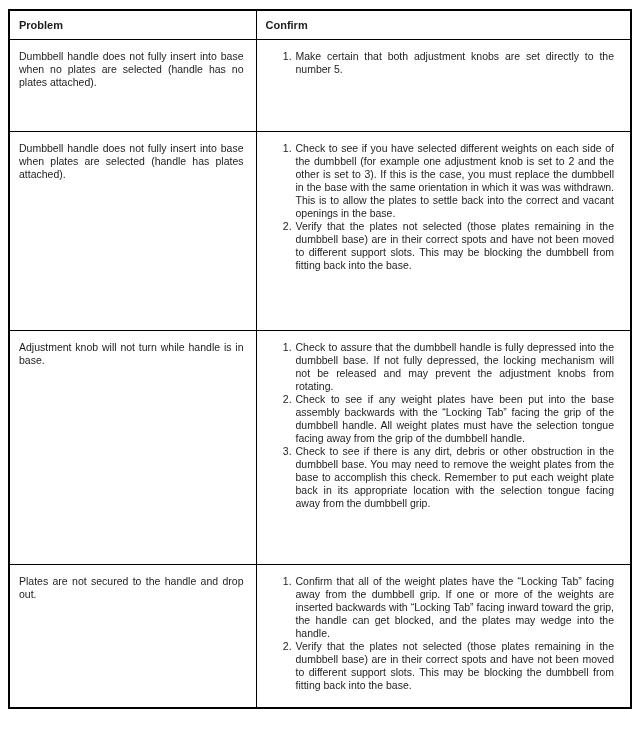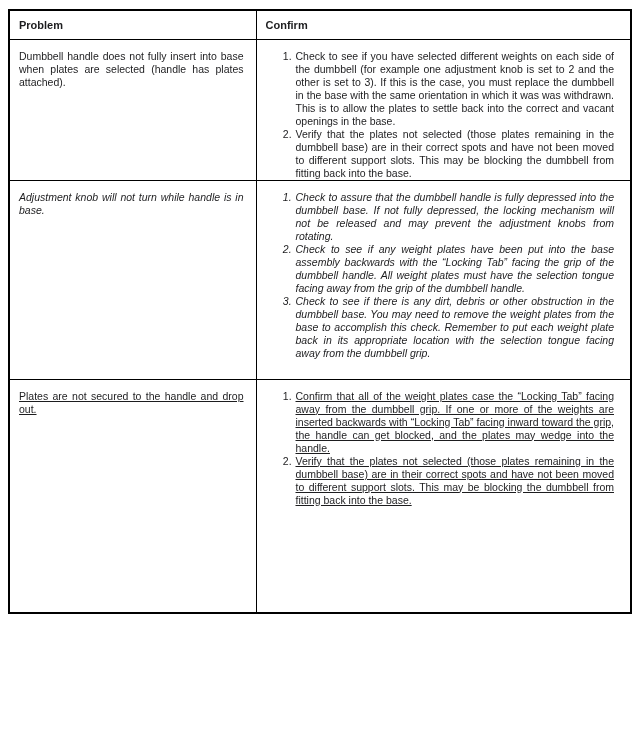--- a/index.html
+++ b/index.html
@@ -27,22 +27,22 @@
   }
   th, td {
     border: 1px solid var(--border, #000000);
     box-sizing: border-box;
   }
   col.col-problem  { width: 247px; }
   col.col-solution { width: 375px; }
 
   thead tr { height: 29px; }
   tbody tr:nth-child(1) { height: 92px; }
-  tbody tr:nth-child(2) { height: 199px; font-style: italic; }
-  tbody tr:nth-child(3) { height: 234px; text-decoration: underline; }
+  tbody tr:nth-child(2) { height: 199px; }
+  tbody tr:nth-child(3) { height: 234px; }
   tbody tr:nth-child(4) { height: 144px; }
 
   th {
     font-size: 11px;
     font-weight: bold;
     text-align: left;
     vertical-align: middle;
     padding: 0 0 0 9px;
   }
   td.problem-cell {
@@ -79,20 +79,30 @@
       <col class="col-problem">
       <col class="col-solution">
     </colgroup>
     <thead>
       <tr>
         <th>Problem</th>
         <th>Confirm</th>
       </tr>
     </thead>
     <tbody id="table-body">
+  <tr>
+    <td class="problem-cell">
+      <div class="problem-text">Dumbbell handle does not fully insert into base when no plates are selected (handle has no plates attached).</div>
+    </td>
+    <td class="solution-cell">
+      <ol class="solution-list">
+              <li>Make certain that both adjustment knobs are set directly to the number 5.</li>
+            </ol>
+    </td>
+  </tr>
 
   <tr>
     <td class="problem-cell">
       <div class="problem-text">Dumbbell handle does not fully insert into base when plates are selected (handle has plates attached).</div>
     </td>
     <td class="solution-cell">
       <ol class="solution-list">
               <li>Check to see if you have selected different weights on each side of the dumbbell (for example one adjustment knob is set to 2 and the other is set to 3). If this is the case, you must replace the dumbbell in the base with the same orientation in which it was was withdrawn. This is to allow the plates to settle back into the correct and vacant openings in the base.</li>
               <li>Verify that the plates not selected (those plates remaining in the dumbbell base) are in their correct spots and have not been moved to different support slots. This may be blocking the dumbbell from fitting back into the base.</li>
             </ol>
@@ -111,20 +121,20 @@
             </ol>
     </td>
   </tr>
 
   <tr>
     <td class="problem-cell">
       <div class="problem-text">Plates are not secured to the handle and drop out.</div>
     </td>
     <td class="solution-cell">
       <ol class="solution-list">
-              <li>Confirm that all of the weight plates case the “Locking Tab” facing away from the dumbbell grip. If one or more of the weights are inserted backwards with “Locking Tab” facing inward toward the grip, the handle can get blocked, and the plates may wedge into the handle.</li>
+              <li>Confirm that all of the weight plates have the “Locking Tab” facing away from the dumbbell grip. If one or more of the weights are inserted backwards with “Locking Tab” facing inward toward the grip, the handle can get blocked, and the plates may wedge into the handle.</li>
               <li>Verify that the plates not selected (those plates remaining in the dumbbell base) are in their correct spots and have not been moved to different support slots. This may be blocking the dumbbell from fitting back into the base.</li>
             </ol>
     </td>
   </tr>
 </tbody>
   </table>
 </div>
 
 </body></html>

